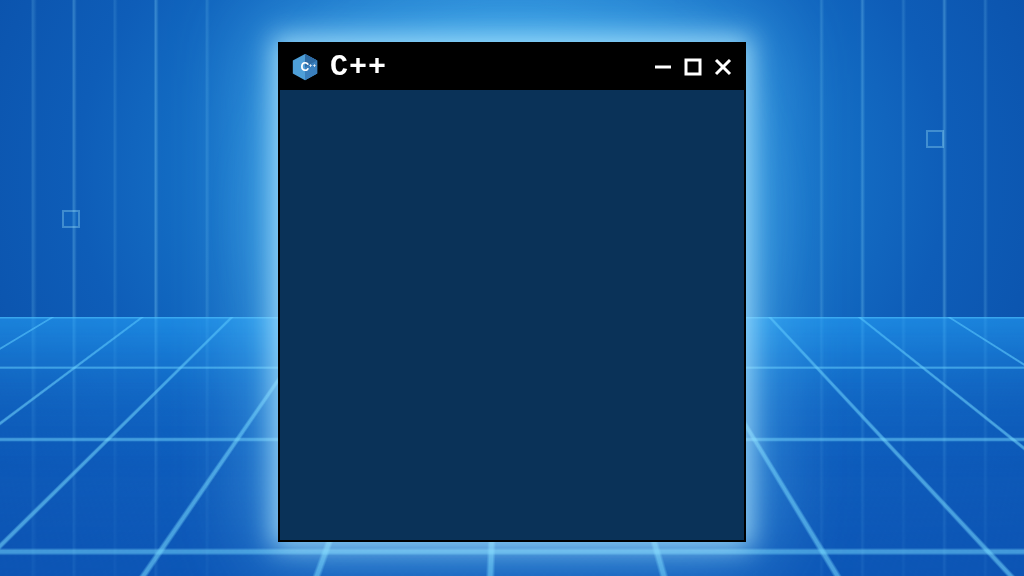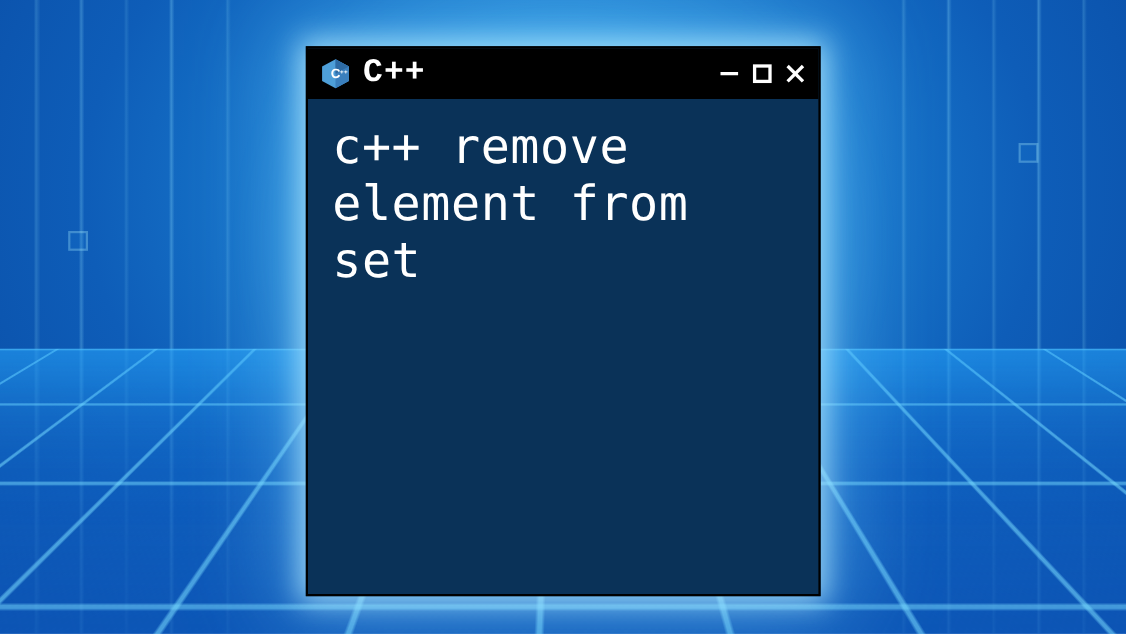--- a/index.html
+++ b/index.html
@@ -170,16 +170,13 @@
           </svg>
       </span>
       <span class="ctrl">
         <svg width="20" height="20" viewBox="0 0 20 20">
           <line x1="3" y1="3" x2="17" y2="17" stroke="#fff" stroke-width="3"></line>
           <line x1="17" y1="3" x2="3" y2="17" stroke="#fff" stroke-width="3"></line>
         </svg>
       </span>
     </div>
   </div>
-  <div class="body">
-    <div>c++ remove element from set</div>
-  </div>
 </div>
 
 </body></html>

